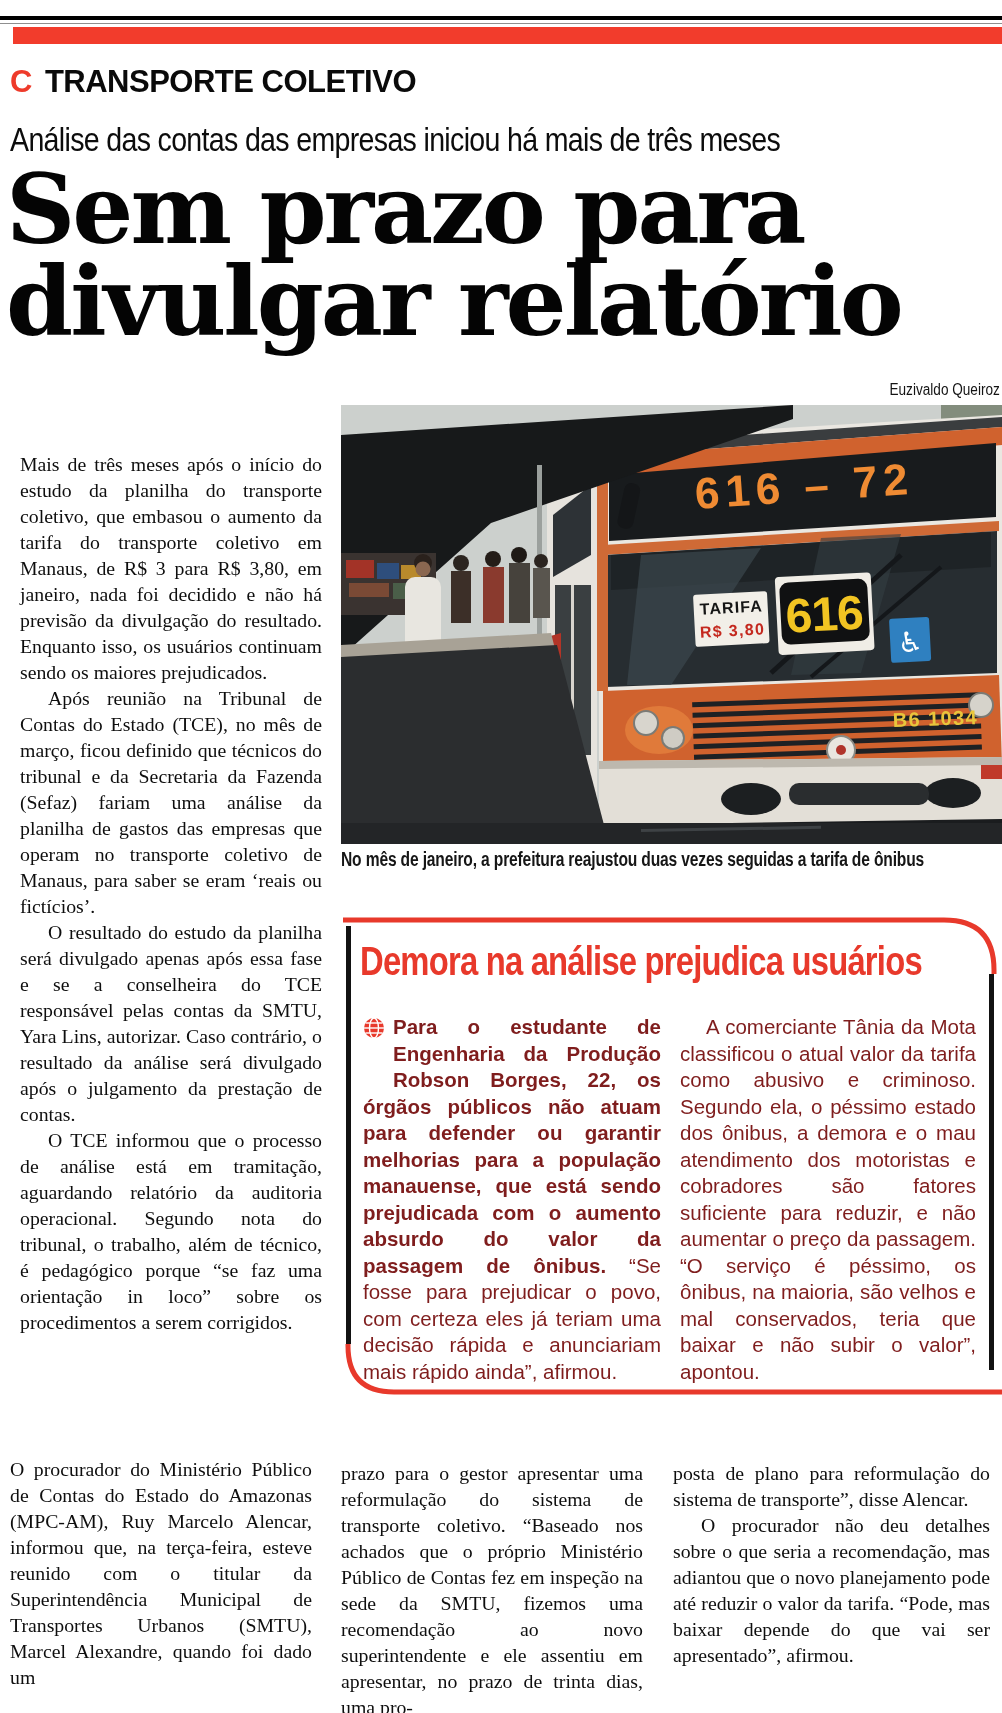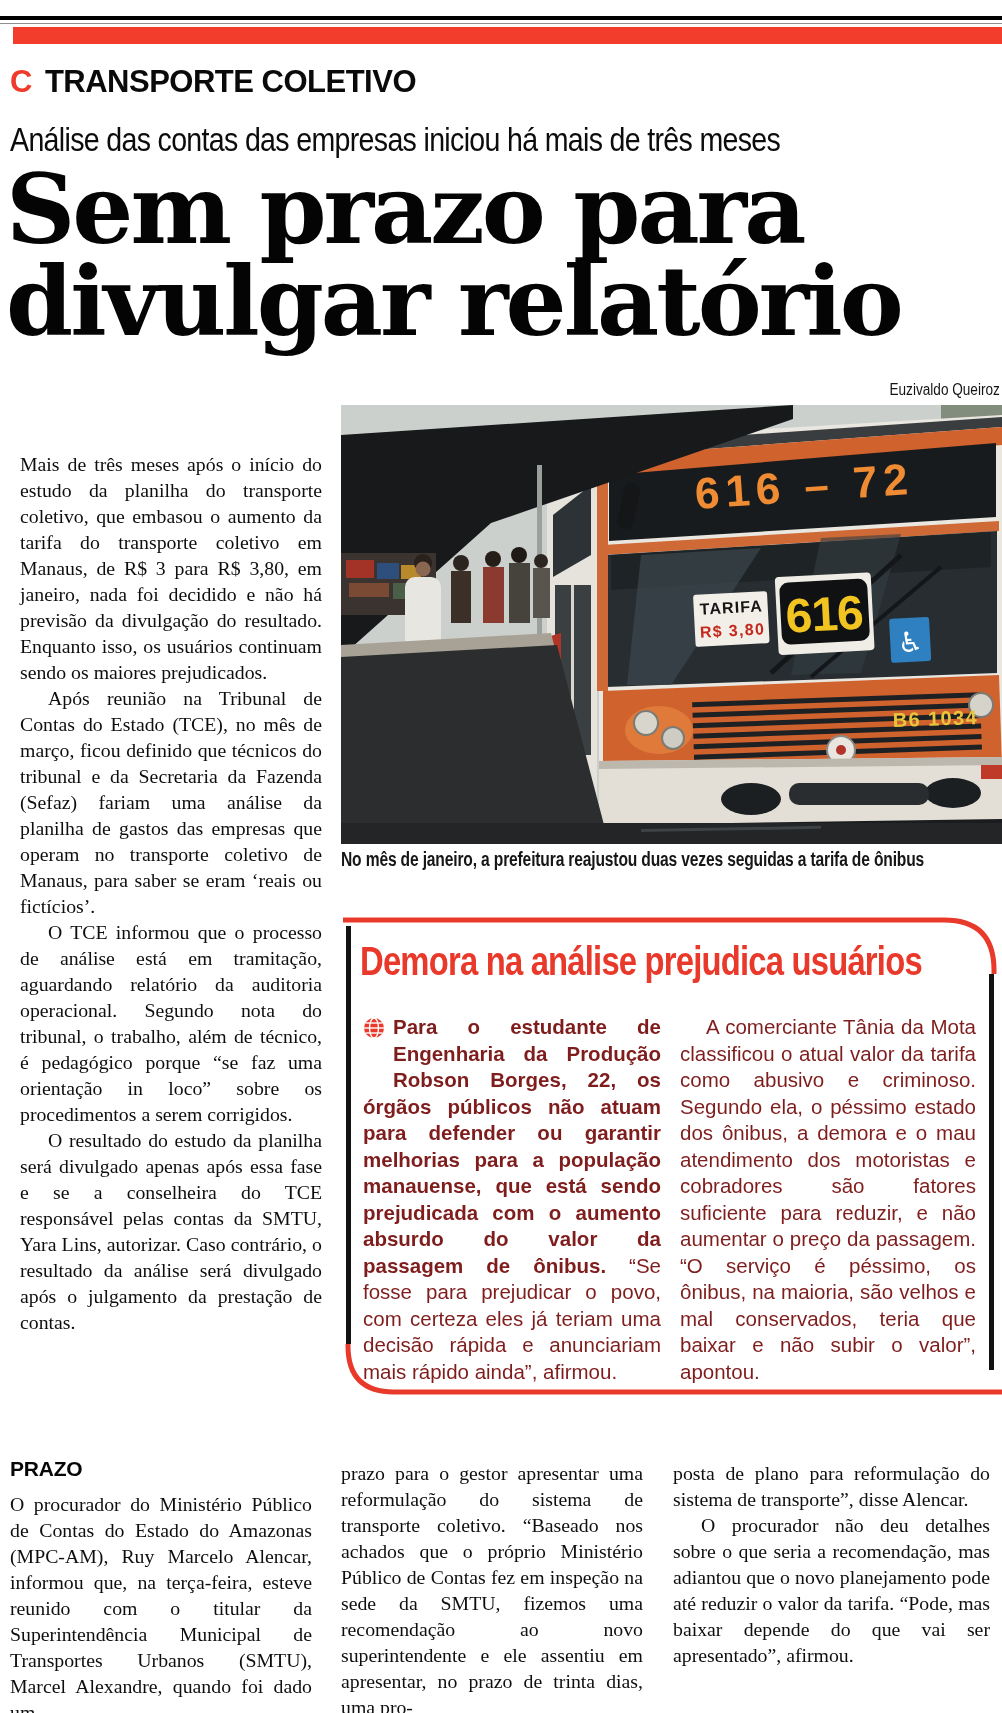--- a/index.html
+++ b/index.html
@@ -200,22 +200,22 @@
     <rect x="300" y="424" width="180" height="3" fill="#3e4245" transform="rotate(-1 300 424)"></rect>
   </svg>
 
   <div class="caption">
     <span class="cond">No mês de janeiro, a prefeitura reajustou duas vezes seguidas a tarifa de ônibus</span>
   </div>
 
   <div class="bodycol">
     <p>Mais de três meses após o início do estudo da planilha do transporte coletivo, que embasou o aumento da tarifa do transporte coletivo em Manaus, de R$ 3 para R$ 3,80, em janeiro, nada foi decidido e não há previsão da divulgação do resultado. Enquanto isso, os usuários continuam sendo os maiores prejudicados.</p>
     <p>Após reunião na Tribunal de Contas do Estado (TCE), no mês de março, ficou definido que técnicos do tribunal e da Secretaria da Fazenda (Sefaz) fariam uma análise da planilha de gastos das empresas que operam no transporte coletivo de Manaus, para saber se eram ‘reais ou fictícios’.</p>
+    <p>O resultado do estudo da planilha será divulgado apenas após essa fase e se a conselheira do TCE responsável pelas contas da SMTU, Yara Lins, autorizar. Caso contrário, o resultado da análise será divulgado após o julgamento da prestação de contas.</p>
     <p>O TCE informou que o processo de análise está em tramitação, aguardando relatório da auditoria operacional. Segundo nota do tribunal, o trabalho, além de técnico, é pedagógico porque “se faz uma orientação in loco” sobre os procedimentos a serem corrigidos.</p>
-    <p>O resultado do estudo da planilha será divulgado apenas após essa fase e se a conselheira do TCE responsável pelas contas da SMTU, Yara Lins, autorizar. Caso contrário, o resultado da análise será divulgado após o julgamento da prestação de contas.</p>
   </div>
 
   <div class="qbox">
     <svg class="frame" width="659" height="482" viewBox="0 0 659 482">
       <path d="M 0 6 L 601 6 Q 651 6 651 56 L 651 60" fill="none" stroke="#e8392b" stroke-width="5"></path>
       <path d="M 5 430 L 5 432 Q 5 478 51 478 L 659 478" fill="none" stroke="#e8392b" stroke-width="5"></path>
       <rect x="3" y="12" width="5" height="418" fill="#121212"></rect>
       <rect x="646" y="60" width="5" height="396" fill="#121212"></rect>
     </svg>
     <div class="qtitle">
@@ -232,21 +232,20 @@
             </svg></span>
         <span class="lead">Para o estudante de Engenharia da Produção Robson Borges, 22, os órgãos públicos não atuam para defender ou garantir melhorias para a população manauense, que está sendo prejudicada com o aumento absurdo do valor da passagem de ônibus.</span><span> “Se fosse para prejudicar o povo, com certeza eles já teriam uma decisão rápida e anunciariam mais rápido ainda”, afirmou.</span>
       </p>
     </div>
     <div class="qcol right">
       <p>A comerciante Tânia da Mota classificou o atual valor da tarifa como abusivo e criminoso. Segundo ela, o péssimo estado dos ônibus, a demora e o mau atendimento dos motoristas e cobradores são fatores suficiente para reduzir, e não aumentar o preço da passagem. “O serviço é péssimo, os ônibus, na maioria, são velhos e mal conservados, teria que baixar e não subir o valor”, apontou.</p>
     </div>
   </div>
 
   <div class="prazo-col col1">
-    <h3 class="prazo-head">PRAZO</h3>
     <p>O procurador do Ministério Público de Contas do Estado do Amazonas (MPC-AM), Ruy Marcelo Alencar, informou que, na terça-feira, esteve reunido com o titular da Superintendência Municipal de Transportes Urbanos (SMTU), Marcel Alexandre, quando foi dado um</p>
   </div>
   <div class="prazo-col col2">
     <p>prazo para o gestor apresentar uma reformulação do sistema de transporte coletivo. “Baseado nos achados que o próprio Ministério Público de Contas fez em inspeção na sede da SMTU, fizemos uma recomendação ao novo superintendente e ele assentiu em apresentar, no prazo de trinta dias, uma pro-</p>
   </div>
   <div class="prazo-col col3">
     <p>posta de plano para reformulação do sistema de transporte”, disse Alencar.</p>
     <p>O procurador não deu detalhes sobre o que seria a recomendação, mas adiantou que o novo planejamento pode até reduzir o valor da tarifa. “Pode, mas baixar depende do que vai ser apresentado”, afirmou.</p>
   </div>
 

